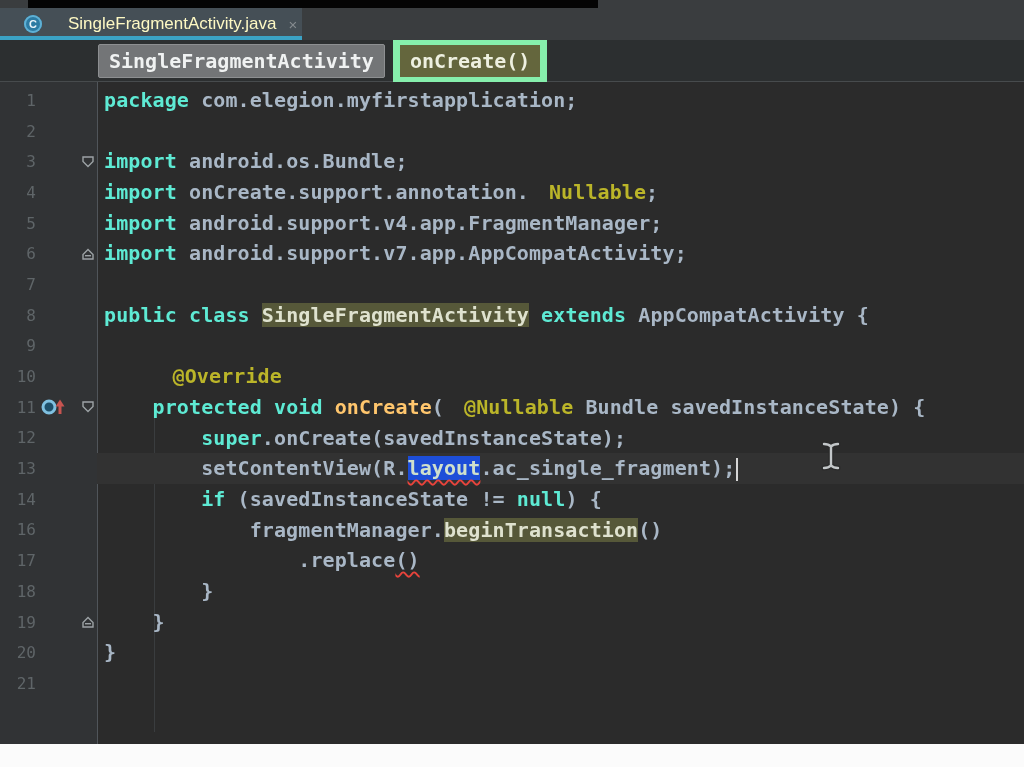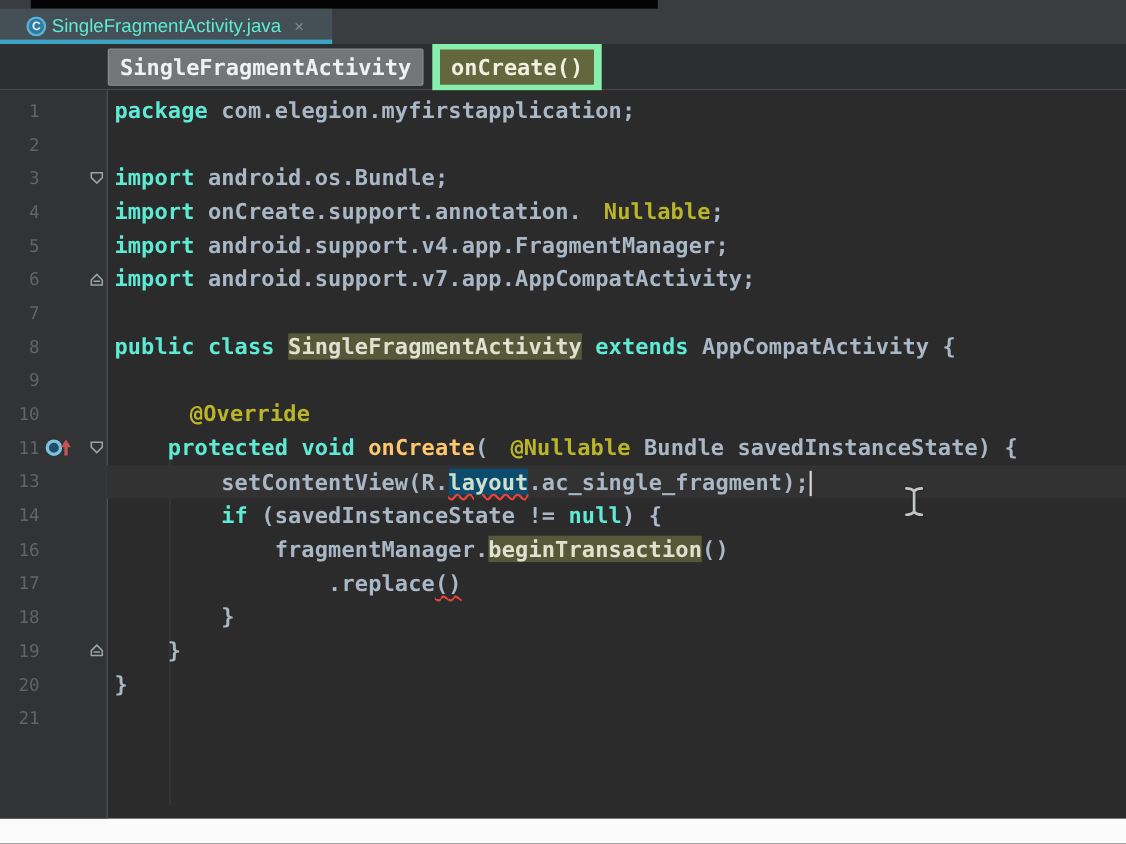--- a/index.html
+++ b/index.html
@@ -11,21 +11,21 @@
   .top-strip .black{position:absolute;left:28px;top:0;width:570px;height:8px;background:#040404;}
 
   
   .tabbar{position:relative;height:32px;background:#3a3d3f;display:flex;}
   .tab{position:relative;width:302px;height:32px;background:#454f56;display:flex;
        align-items:center;padding-left:24px;box-sizing:border-box;cursor:default;}
   .tab::after{content:"";position:absolute;left:0;right:0;bottom:0;height:4px;background:#3ba3c6;}
   .class-icon{width:18px;height:18px;border-radius:50%;background:#2c7ba3;
        box-shadow:inset 0 0 0 2px #5fb0d4;color:#e8f4fa;font-size:11px;font-weight:bold;
        display:flex;align-items:center;justify-content:center;flex:none;}
-  .tab-title{margin-left:5px;color:#5eead4;font-size:17px;white-space:nowrap;}
+  .tab-title{margin-left:26px;color:#fef9c3;font-size:17px;white-space:nowrap;}
   .tab-close{margin-left:12px;color:#868c90;font-size:15px;line-height:1;}
 
   
   .crumbbar{height:42px;background:#2c2f30;border-bottom:1px solid #474b4d;
             display:flex;align-items:center;padding-left:98px;box-sizing:border-box;}
   .crumb{font-family:"DejaVu Sans Mono",monospace;font-weight:700;font-size:20px;
          height:32px;line-height:32px;padding:0 10px;border-radius:2px;white-space:nowrap;}
   .crumb.cls{background:#737577;color:#f0f2f2;border:1px solid #8d8f91;}
   .crumb.mth{background:#64663d;color:#eef0e0;border:7px solid #86efac;margin-left:8px;}
 
@@ -43,21 +43,21 @@
   .fold{position:absolute;right:2px;top:50%;transform:translateY(-50%);line-height:0;}
   .code{margin:0;flex:1;white-space:pre;font-family:"DejaVu Sans Mono",monospace;
         font-size:20px;font-weight:700;letter-spacing:0.1px;line-height:30.7px;
         padding-left:7px;color:#a9b7c6;}
   .caret-row .code{background:#323232;}
   .tk-k{color:#5eead4;}
   .tk-p{color:#a9b7c6;}
   .tk-a{color:#bbb529;padding-left:20px;}
   .tk-d{color:#ffc66d;}
   .tk-ho{color:#dfe2cf;background:#565839;}
-  .tk-hg{color:#cfe0cc;background:#0c4a6e;text-decoration:underline wavy #e8433b 1.5px;text-underline-offset:4px;}
+  .tk-hg{color:#cfe0cc;background:#1d4ed8;text-decoration:underline wavy #e8433b 1.5px;text-underline-offset:4px;}
   .tk-w{color:#a9b7c6;text-decoration:underline wavy #e8433b 1.5px;text-underline-offset:4px;}
   .caret{display:inline-block;width:2px;height:23px;background:#d6d6d6;vertical-align:middle;margin-left:1px;}
 
   
   .bottom-band{height:25px;background:#fbfbfb;}
 
   
   .ibeam{position:absolute;left:820px;top:441px;z-index:5;line-height:0;}
 </style>
 </head>
@@ -173,20 +173,27 @@
                   <circle cx="9" cy="10" r="6" fill="#1e4f69" stroke="#7fc0e0" stroke-width="3"></circle>
                   <line x1="20" y1="17" x2="20" y2="8" stroke="#c75450" stroke-width="3"></line>
                   <path d="M15.5 9.5 L24.5 9.5 L20 2.5 Z" fill="#c75450"></path>
                 </svg></span>
               <span class="fold"><svg width="14" height="14" viewBox="0 0 14 14">
                   <path d="M2 2 H12 V6.5 L7 11.5 L2 6.5 Z" fill="none" stroke="#9da3a6" stroke-width="1.4"></path>
                 </svg></span>
             </span>
           </div>
           <pre class="code"><span class="tk-p">    </span><span class="tk-k">protected void </span><span class="tk-d">onCreate</span><span class="tk-p">(</span><span class="tk-a">@Nullable</span><span class="tk-p"> Bundle savedInstanceState) {</span></pre>
+        </div>
+        <div class="line">
+          <div class="gutter">
+            <span class="num">12</span>
+            <span class="icons"></span>
+          </div>
+          <pre class="code"><span class="tk-p">        </span><span class="tk-k">super</span><span class="tk-p">.onCreate(savedInstanceState);</span></pre>
         </div>
         <div class="line caret-row">
           <div class="gutter">
             <span class="num">13</span>
             <span class="icons"></span>
           </div>
           <pre class="code"><span class="tk-p">        setContentView(R.</span><span class="tk-hg">layout</span><span class="tk-p">.ac_single_fragment);</span><span class="caret"></span></pre>
         </div>
         <div class="line">
           <div class="gutter">

